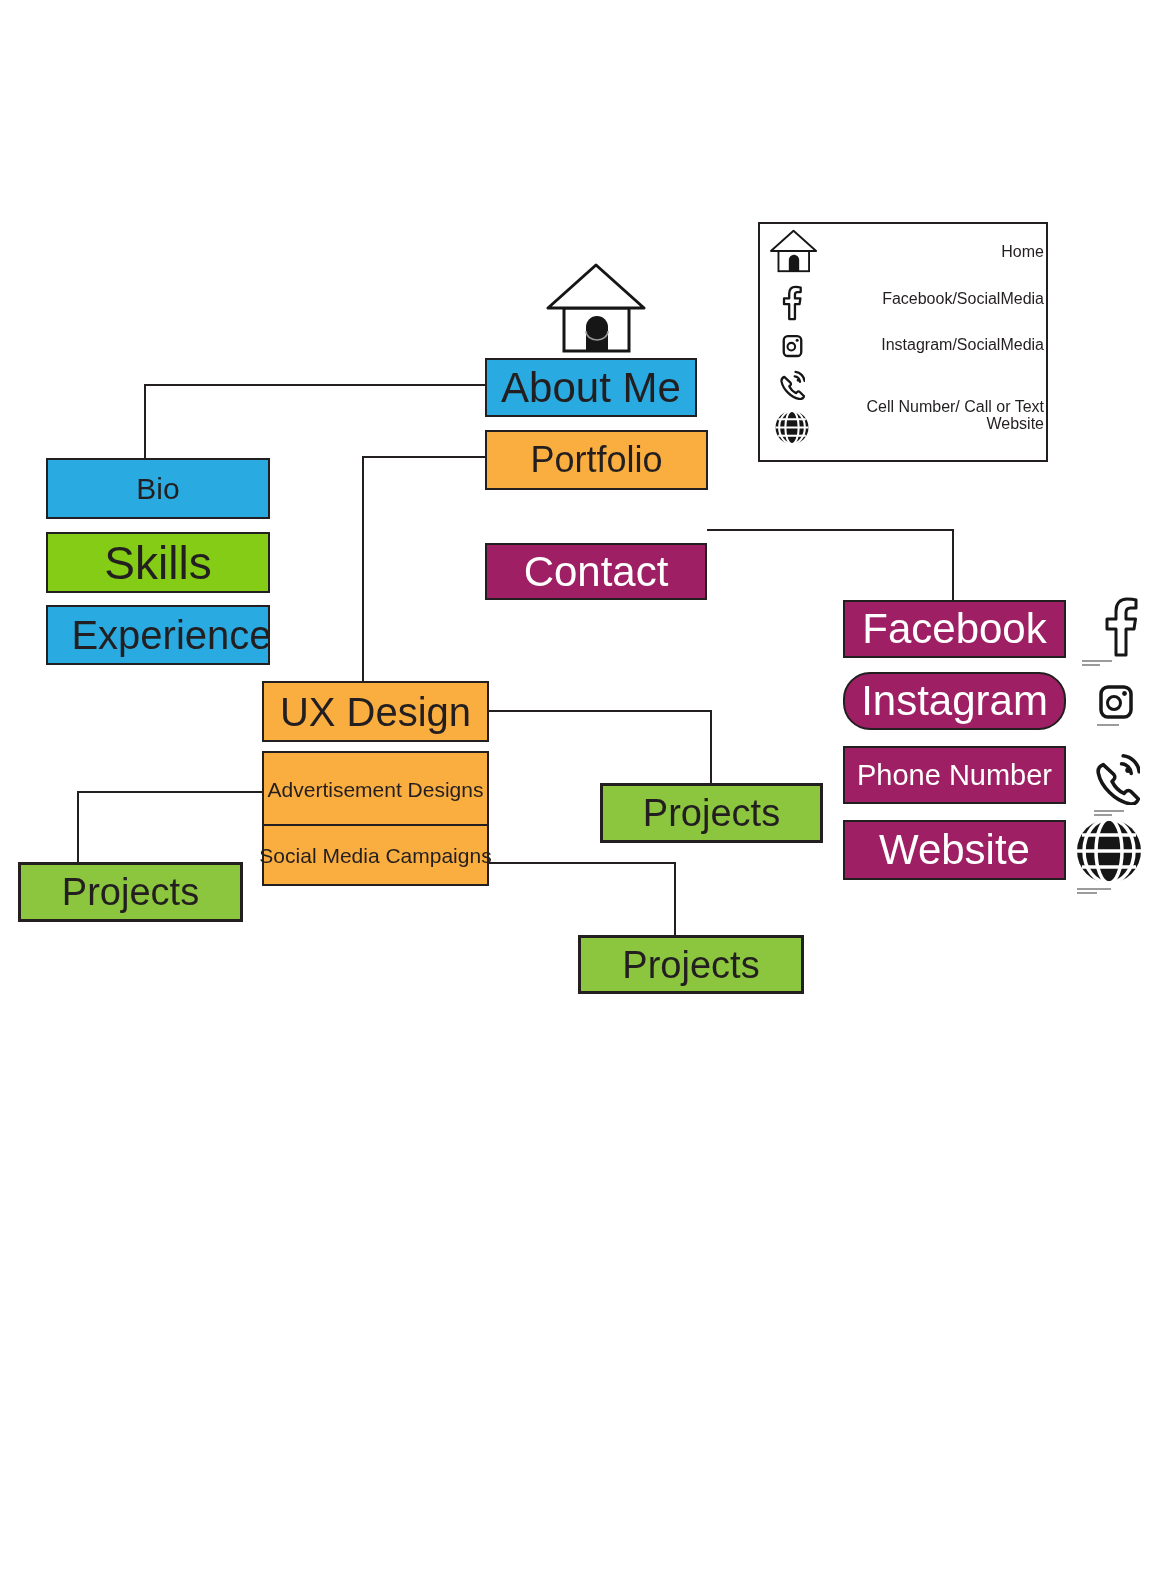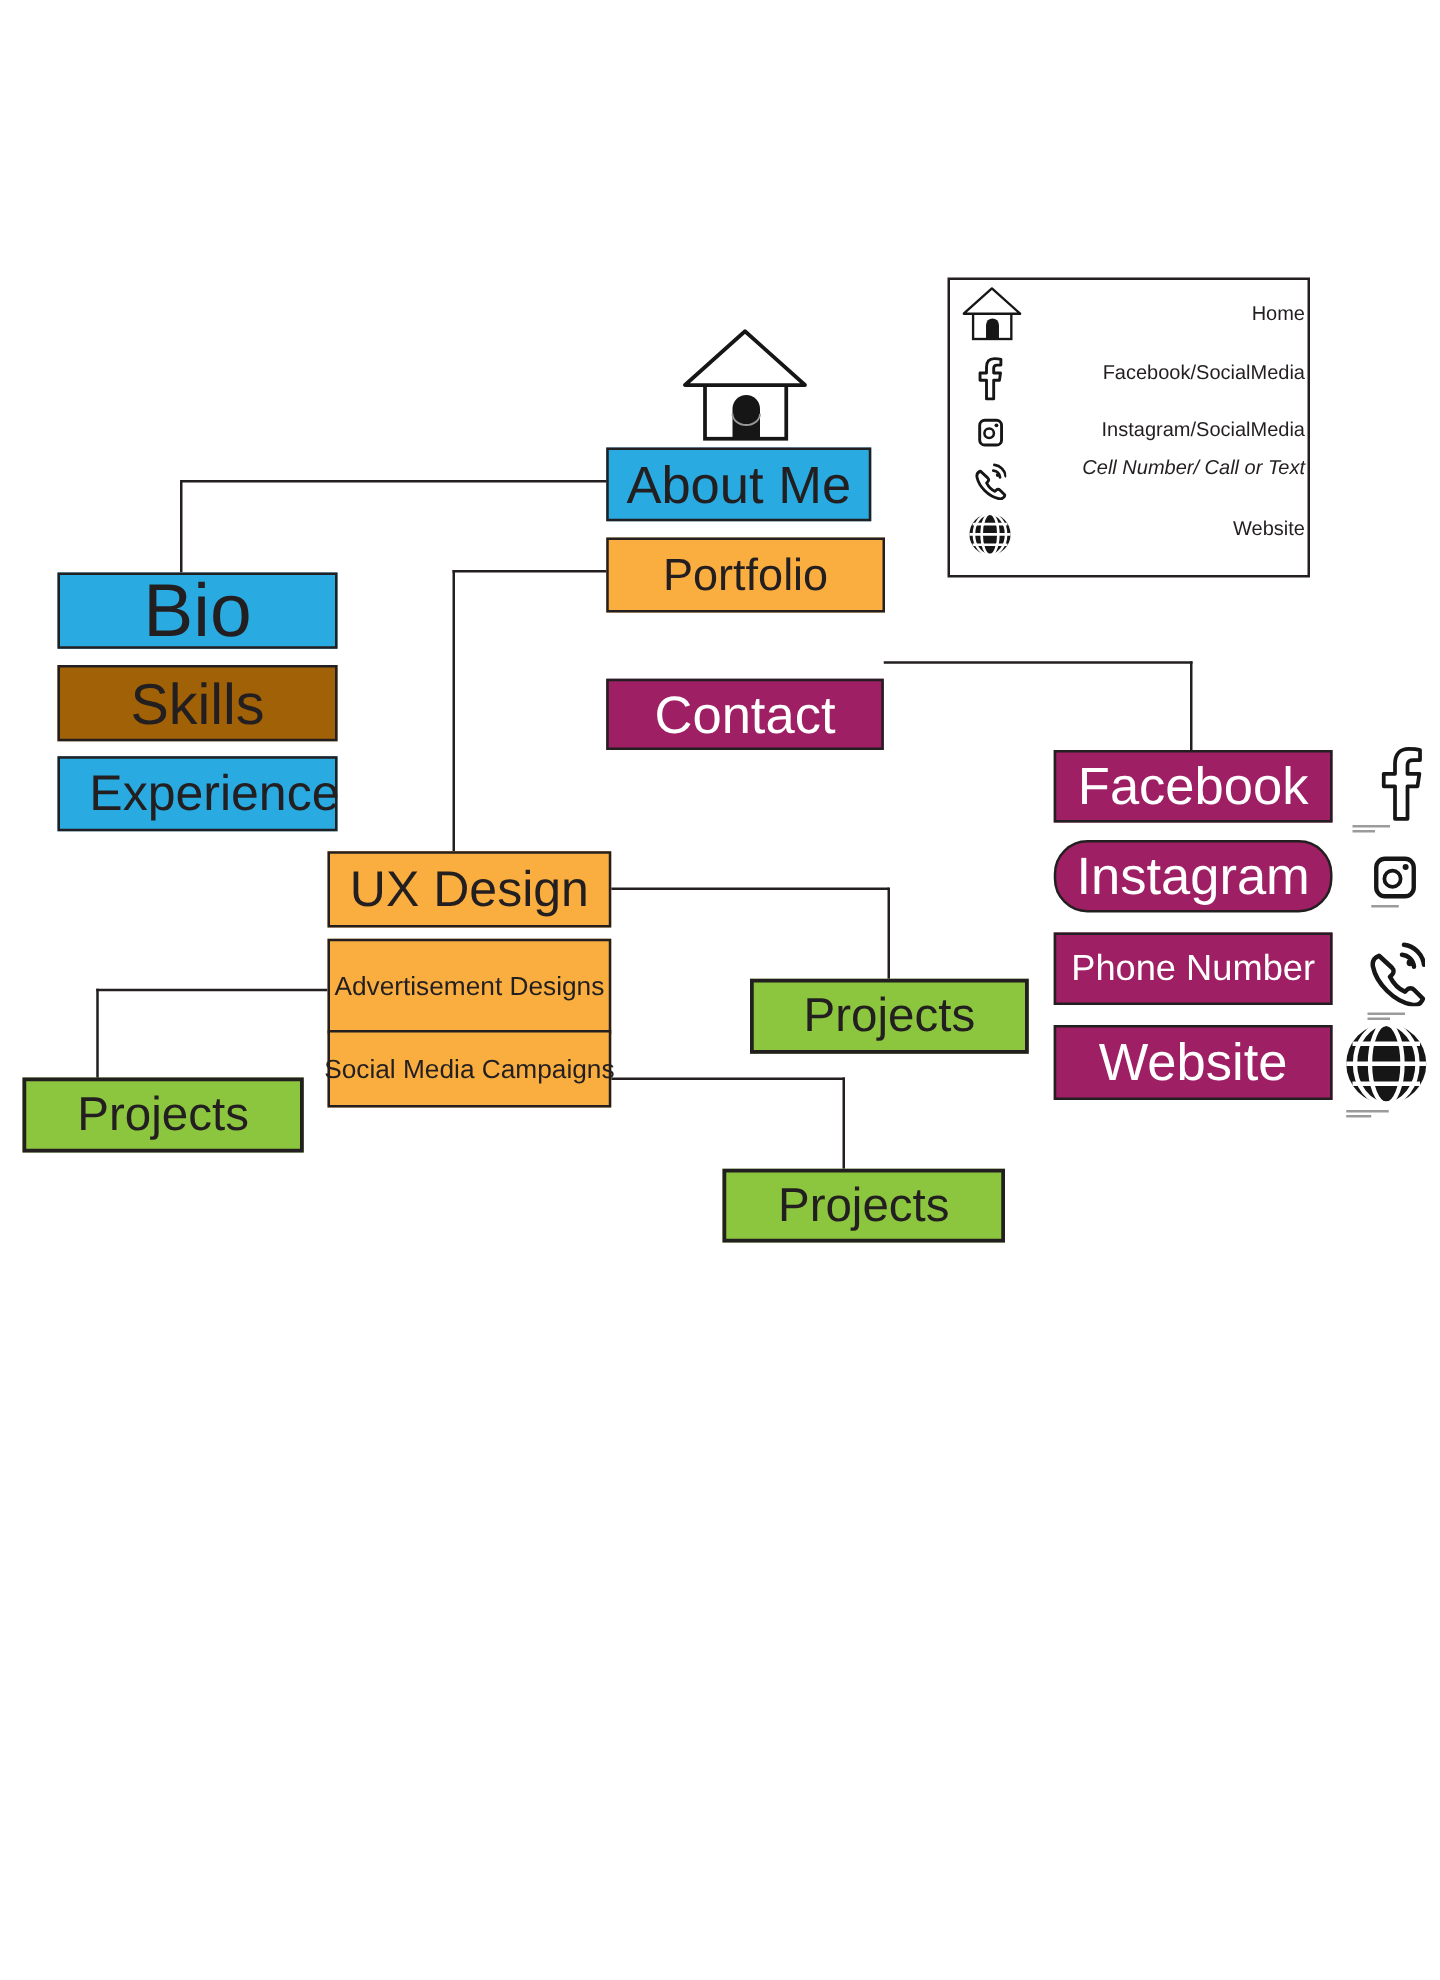--- a/index.html
+++ b/index.html
@@ -61,25 +61,25 @@
     </div>
 
   <div class="node" style="left: 485px; top: 430px; width: 223px; height: 60px; font-size: 36px; background-color: rgb(250, 174, 64);">
       <span>Portfolio</span>
     </div>
 
   <div class="node whitetext" style="left: 485px; top: 505px; width: 222px; height: 57px; font-size: 42px; background-color: rgb(158, 31, 99); margin-top: 38px;">
       <span>Contact</span>
     </div>
 
-  <div class="node" style="left: 46px; top: 458px; width: 224px; height: 61px; font-size: 60px; background-color: rgb(41, 171, 226);">
+  <div class="node" style="left: 46px; top: 458px; width: 224px; height: 61px; font-size: 30px; background-color: rgb(41, 171, 226);">
       <span>Bio</span>
     </div>
 
-  <div class="node" style="left: 46px; top: 532px; width: 224px; height: 61px; font-size: 46px; background-color: #a16207;">
+  <div class="node" style="left: 46px; top: 532px; width: 224px; height: 61px; font-size: 46px; background-color: #84cc16;">
       <span>Skills</span>
     </div>
 
   <div class="node" style="left: 46px; top: 605px; width: 224px; height: 60px; font-size: 40px; background-color: rgb(41, 171, 226); padding-left: 27px;">
       <span>Experience</span>
     </div>
 
   <div class="node" style="left: 262px; top: 681px; width: 227px; height: 61px; font-size: 40px; background-color: rgb(250, 174, 64);">
       <span>UX Design</span>
     </div>
@@ -199,21 +199,21 @@
     <div class="legend-label" style="top:110px;">Instagram/SocialMedia</div>
 
     <div class="icon" style="left:18px; top:146px;">
       <svg width="27" height="30" viewBox="0 0 60 64">
         <path d="M14 14 c-5 2 -7 6 -6 11 c2 10 8 18 14 24 c6 6 15 12 25 14 c5 1 9 -1 11 -6 l-9 -9 c-2 -2 -5 -2 -7 0 l-2 2 c-7 -3 -12 -9 -15 -15 l2 -2 c2 -2 2 -5 0 -7 Z" fill="#ffffff" stroke="#161616" stroke-width="5" stroke-linejoin="round"></path>
         <path d="M37 13 a13 13 0 0 1 12 12" fill="none" stroke="#161616" stroke-width="5" stroke-linecap="round"></path>
         <path d="M39 3 a23 23 0 0 1 20 20" fill="none" stroke="#161616" stroke-width="5" stroke-linecap="round"></path>
         <circle cx="45" cy="21" r="3.6" fill="#161616"></circle>
       </svg>
     </div>
-    <div class="legend-label" style="top:140px;font-style:italic;">Cell Number/ Call or Text</div>
+    <div class="legend-label" style="top:172px;">Cell Number/ Call or Text</div>
 
     <div class="icon" style="left:14px; top:184px;">
       <svg width="36" height="39" viewBox="0 0 70 70">
         <circle cx="35" cy="35" r="32" fill="#161616"></circle>
         <g stroke="#ffffff" stroke-width="4" fill="none">
           <ellipse cx="35" cy="35" rx="13" ry="32"></ellipse>
           <ellipse cx="35" cy="35" rx="25" ry="32"></ellipse>
           <line x1="3" y1="35" x2="67" y2="35"></line>
           <line x1="8" y1="19" x2="62" y2="19"></line>
           <line x1="8" y1="51" x2="62" y2="51"></line>

